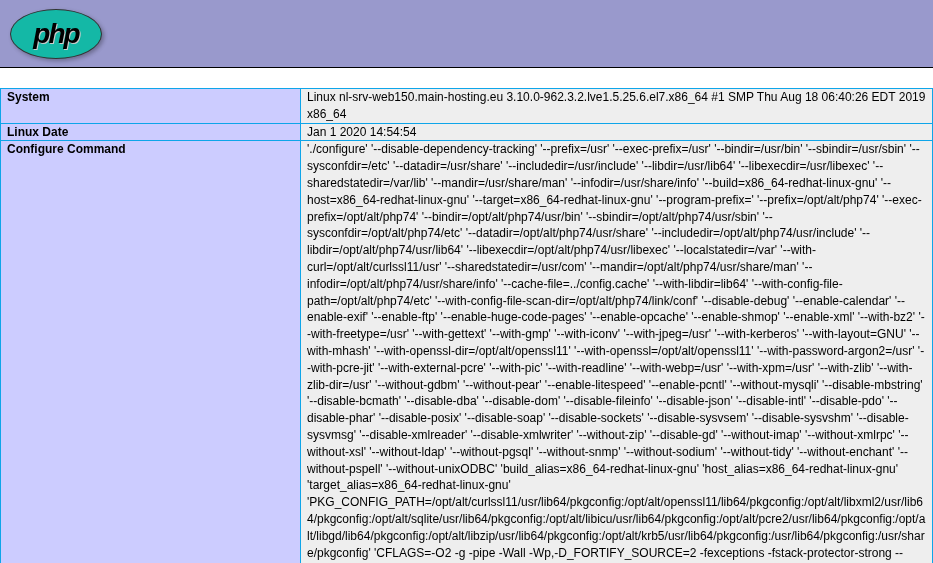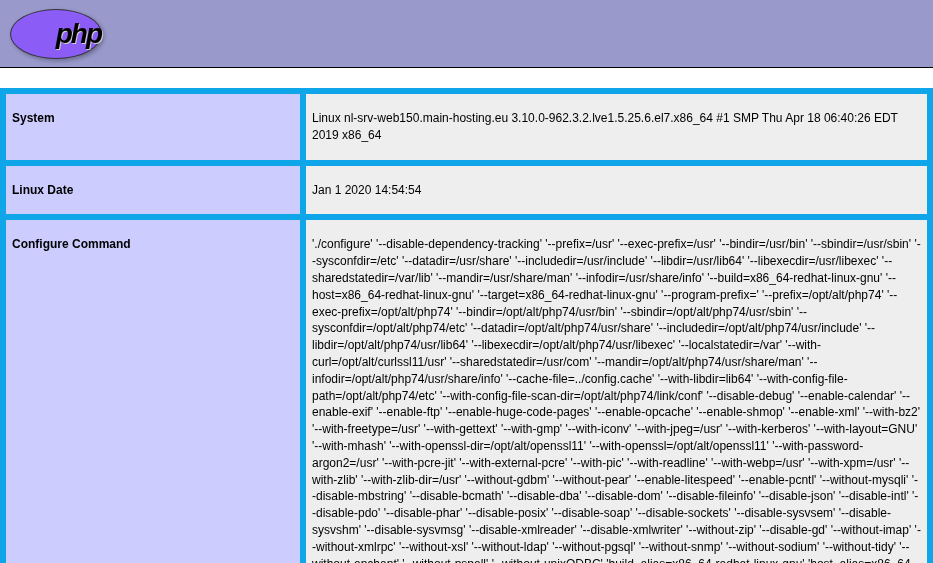--- a/index.html
+++ b/index.html
@@ -19,44 +19,44 @@
       height: 68px;
     }
     .header h1 {
       font-size: 20px;
       font-weight: bold;
       color: #000;
     }
     .logo {
       width: 92px;
       height: 50px;
-      background: #8b5cf6;
+      background: #14b8a6;
       border: 1px solid #333;
       border-radius: 50%;
       display: flex;
       align-items: center;
-      justify-content: flex-end;
+      justify-content: center;
       box-shadow: 2px 2px 4px rgba(0,0,0,0.3);
     }
     .logo-text {
       font-size: 28px;
       font-weight: bold;
       font-style: italic;
       color: #000;
       letter-spacing: -2px;
       text-shadow: 1px 1px 0 #ccc;
     }
     table {
       width: 100%;
       border-collapse: collapse;
       margin-top: 20px;
     }
     td {
-      border: 6px solid #0ea5e9;
-      padding: 16px 6px;
+      border: 1px solid #0ea5e9;
+      padding: 0 6px;
       vertical-align: top;
       font-size: 12px;
       line-height: 1.4;
     }
     td.label {
       background: #ccccff;
       font-weight: bold;
       width: 300px;
       color: #000;
     }
@@ -72,21 +72,21 @@
 <div class="header">
   <div class="logo">
     <span class="logo-text">php</span>
   </div>
 </div>
 
 <table>
   <tbody id="info-rows">
       <tr>
         <td class="label">System</td>
-        <td class="value">Linux nl-srv-web150.main-hosting.eu 3.10.0-962.3.2.lve1.5.25.6.el7.x86_64 #1 SMP Thu Apr 18 06:40:26 EDT 2019 x86_64</td>
+        <td class="value">Linux nl-srv-web150.main-hosting.eu 3.10.0-962.3.2.lve1.5.25.6.el7.x86_64 #1 SMP Thu Aug 18 06:40:26 EDT 2019 x86_64</td>
       </tr>
       <tr>
         <td class="label">Linux Date</td>
         <td class="value">Jan 1 2020 14:54:54</td>
       </tr>
       <tr>
         <td class="label">Configure Command</td>
         <td class="value">'./configure' '--disable-dependency-tracking' '--prefix=/usr' '--exec-prefix=/usr' '--bindir=/usr/bin' '--sbindir=/usr/sbin' '--sysconfdir=/etc' '--datadir=/usr/share' '--includedir=/usr/include' '--libdir=/usr/lib64' '--libexecdir=/usr/libexec' '--sharedstatedir=/var/lib' '--mandir=/usr/share/man' '--infodir=/usr/share/info' '--build=x86_64-redhat-linux-gnu' '--host=x86_64-redhat-linux-gnu' '--target=x86_64-redhat-linux-gnu' '--program-prefix=' '--prefix=/opt/alt/php74' '--exec-prefix=/opt/alt/php74' '--bindir=/opt/alt/php74/usr/bin' '--sbindir=/opt/alt/php74/usr/sbin' '--sysconfdir=/opt/alt/php74/etc' '--datadir=/opt/alt/php74/usr/share' '--includedir=/opt/alt/php74/usr/include' '--libdir=/opt/alt/php74/usr/lib64' '--libexecdir=/opt/alt/php74/usr/libexec' '--localstatedir=/var' '--with-curl=/opt/alt/curlssl11/usr' '--sharedstatedir=/usr/com' '--mandir=/opt/alt/php74/usr/share/man' '--infodir=/opt/alt/php74/usr/share/info' '--cache-file=../config.cache' '--with-libdir=lib64' '--with-config-file-path=/opt/alt/php74/etc' '--with-config-file-scan-dir=/opt/alt/php74/link/conf' '--disable-debug' '--enable-calendar' '--enable-exif' '--enable-ftp' '--enable-huge-code-pages' '--enable-opcache' '--enable-shmop' '--enable-xml' '--with-bz2' '--with-freetype=/usr' '--with-gettext' '--with-gmp' '--with-iconv' '--with-jpeg=/usr' '--with-kerberos' '--with-layout=GNU' '--with-mhash' '--with-openssl-dir=/opt/alt/openssl11' '--with-openssl=/opt/alt/openssl11' '--with-password-argon2=/usr' '--with-pcre-jit' '--with-external-pcre' '--with-pic' '--with-readline' '--with-webp=/usr' '--with-xpm=/usr' '--with-zlib' '--with-zlib-dir=/usr' '--without-gdbm' '--without-pear' '--enable-litespeed' '--enable-pcntl' '--without-mysqli' '--disable-mbstring' '--disable-bcmath' '--disable-dba' '--disable-dom' '--disable-fileinfo' '--disable-json' '--disable-intl' '--disable-pdo' '--disable-phar' '--disable-posix' '--disable-soap' '--disable-sockets' '--disable-sysvsem' '--disable-sysvshm' '--disable-sysvmsg' '--disable-xmlreader' '--disable-xmlwriter' '--without-zip' '--disable-gd' '--without-imap' '--without-xmlrpc' '--without-xsl' '--without-ldap' '--without-pgsql' '--without-snmp' '--without-sodium' '--without-tidy' '--without-enchant' '--without-pspell' '--without-unixODBC' 'build_alias=x86_64-redhat-linux-gnu' 'host_alias=x86_64-redhat-linux-gnu' 'target_alias=x86_64-redhat-linux-gnu' 'PKG_CONFIG_PATH=/opt/alt/curlssl11/usr/lib64/pkgconfig:/opt/alt/openssl11/lib64/pkgconfig:/opt/alt/libxml2/usr/lib64/pkgconfig:/opt/alt/sqlite/usr/lib64/pkgconfig:/opt/alt/libicu/usr/lib64/pkgconfig:/opt/alt/pcre2/usr/lib64/pkgconfig:/opt/alt/libgd/lib64/pkgconfig:/opt/alt/libzip/usr/lib64/pkgconfig:/opt/alt/krb5/usr/lib64/pkgconfig:/usr/lib64/pkgconfig:/usr/share/pkgconfig' 'CFLAGS=-O2 -g -pipe -Wall -Wp,-D_FORTIFY_SOURCE=2 -fexceptions -fstack-protector-strong --param=ssp-buffer-size=4 -grecord-gcc-switches -m64 -mtune=generic -fno-strict-aliasing -Wno-pointer-sign' 'KERBEROS_CFLAGS=-I/usr/include' 'KERBEROS_LIBS=-L/usr/lib64' 'CXXFLAGS=-O2 -g -pipe -Wall -Wp,-D_FORTIFY_SOURCE=2 -fexceptions -fstack-protector-strong --param=ssp-buffer-size=4 -grecord-gcc-switches -m64 -mtune=generic' 'SASL_CFLAGS=-I/usr/include' 'SASL_LIBS=-L/usr/lib64'</td>
       </tr>
     </tbody>

